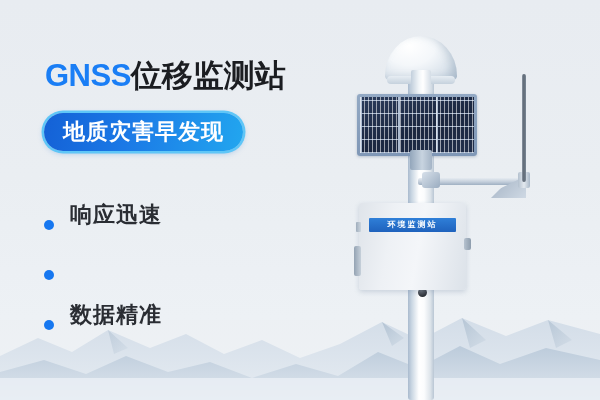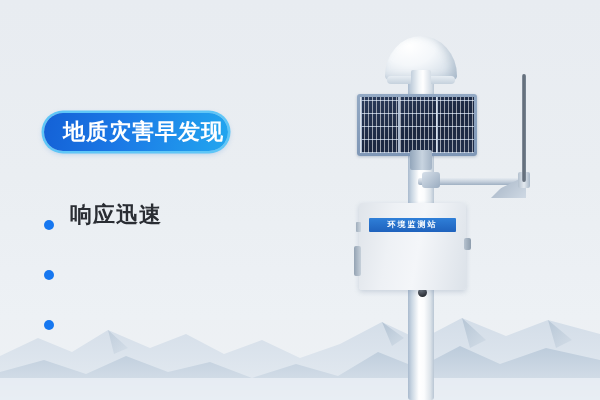--- a/index.html
+++ b/index.html
@@ -50,21 +50,21 @@
   }
   .headline .gnss {
     color: #1a7ef5;
     letter-spacing: -0.5px;
   }
 
   .pill {
     position: absolute;
     left: 44px;
     top: 113px;
-    padding: 6px 4px 7px 19px;
+    padding: 6px 19px 7px 19px;
     border-radius: 22px;
     background: linear-gradient(100deg, #1461d6 0%, #1b79e6 42%, #22a6ef 100%);
     box-shadow: 0 0 0 2.5px #5fc6f7, 0 2px 6px rgba(26,110,210,0.35);
     font-size: 22px;
     font-weight: bold;
     color: #ffffff;
     letter-spacing: 1px;
     white-space: nowrap;
     line-height: 1.15;
   }
@@ -315,33 +315,37 @@
 
     <path d="M0,96 L38,78 L72,92 L108,70 L150,88 L186,74 L224,94 L262,80 L300,98 L340,84 L382,62 L420,80 L462,58 L506,76 L548,60 L600,74 L600,140 L0,140 Z" fill="url(#mtFar)"></path>
     <path d="M0,112 L44,100 L86,114 L126,96 L168,112 L210,102 L252,118 L296,104 L338,116 L378,92 L418,108 L460,86 L500,104 L546,88 L600,100 L600,140 L0,140 Z" fill="url(#mtNear)"></path>
     <path d="M382,62 L404,78 L392,86 Z" fill="url(#mtShade)" opacity="0.75"></path>
     <path d="M462,58 L486,80 L470,88 Z" fill="url(#mtShade)" opacity="0.7"></path>
     <path d="M548,60 L572,80 L556,88 Z" fill="url(#mtShade)" opacity="0.65"></path>
     <path d="M108,70 L128,88 L114,94 Z" fill="url(#mtShade)" opacity="0.5"></path>
     <rect x="0" y="118" width="600" height="22" fill="#eaeff4" opacity="0.85"></rect>
   </svg>
 
+  <div class="headline">
+    <span class="gnss">GNSS</span><span>位移监测站</span>
+  </div>
 
   <div class="pill">地质灾害早发现</div>
 
   <div class="bullets">
     <div class="bullet-row">
       <span class="bullet-dot"></span>
       <span class="bullet-label">响应迅速</span>
     </div>
     <div class="bullet-row">
       <span class="bullet-dot"></span>
     </div>
     <div class="bullet-row">
       <span class="bullet-dot"></span>
+      <span class="bullet-label">数据精准</span>
     </div>
   </div>
 
   <div class="station">
     <div class="pole"></div>
     <div class="pole-port"></div>
 
     <div class="dome"></div>
     <div class="dome-base"></div>
     <div class="dome-neck"></div>

